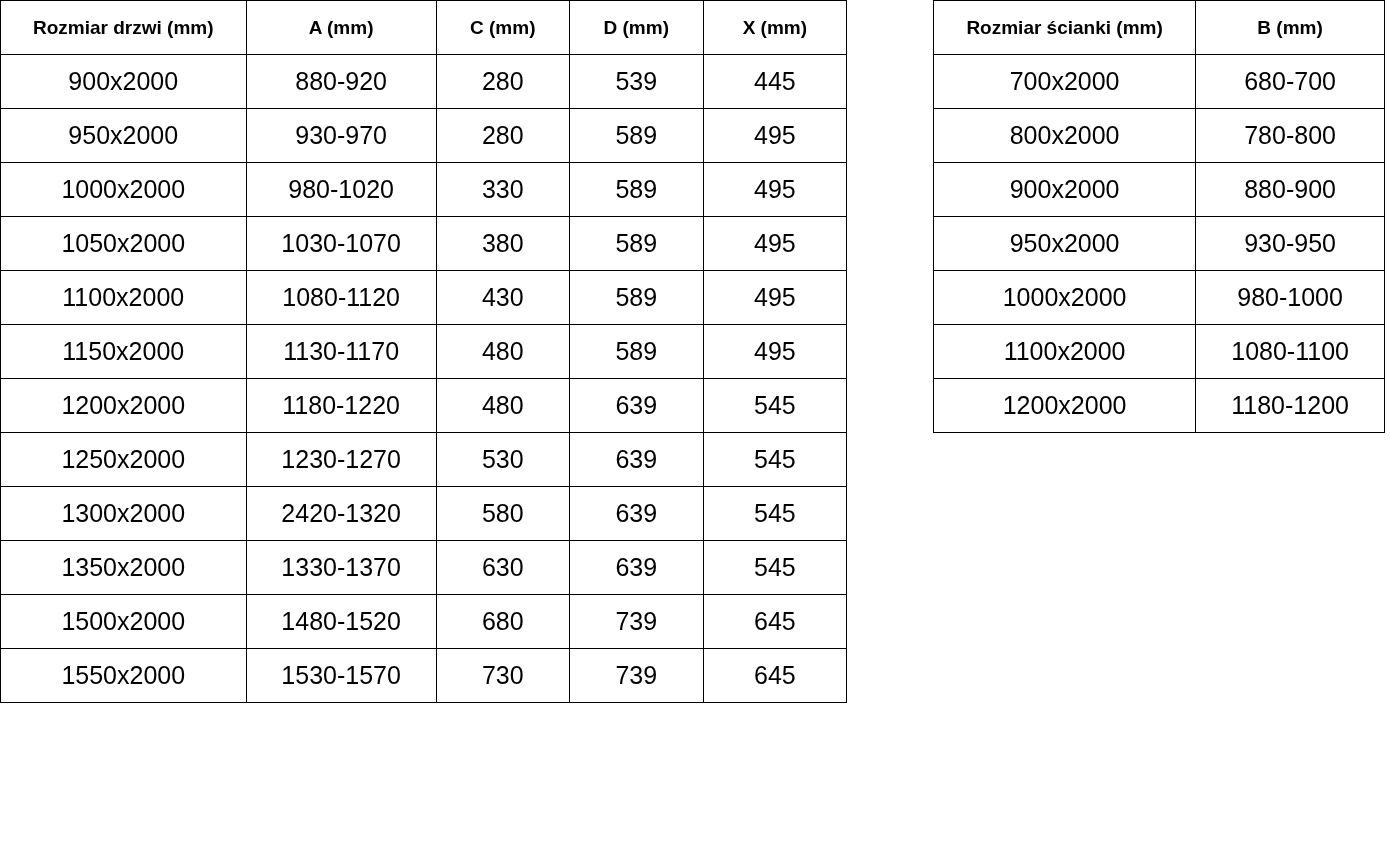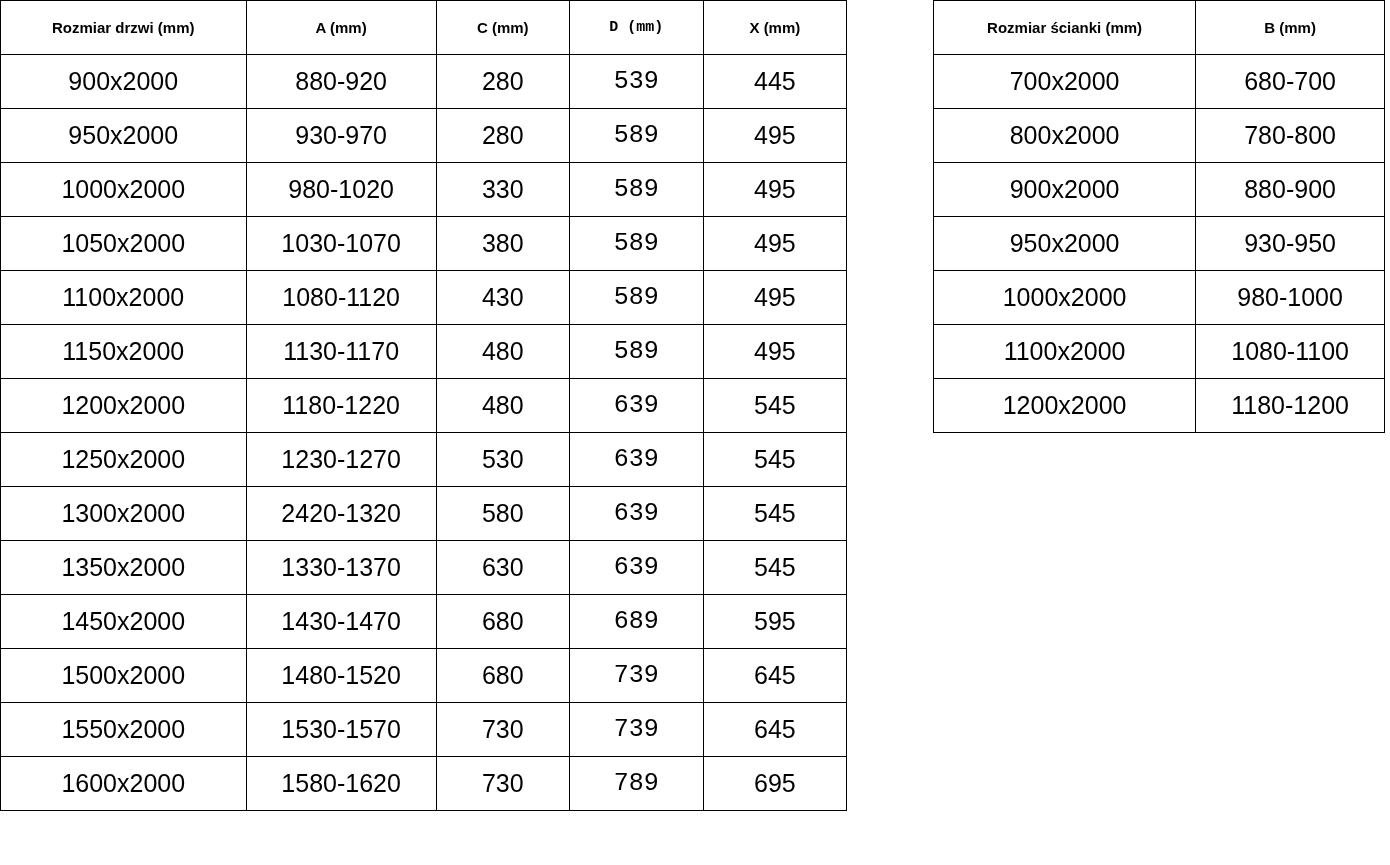--- a/index.html
+++ b/index.html
@@ -30,32 +30,32 @@
   table.spec-table td {
     border: 1.5px solid #000000;
     text-align: center;
     vertical-align: middle;
     height: 54px;
     padding: 0 4px;
     overflow: hidden;
     white-space: nowrap;
   }
   table.spec-table th {
-    font-size: 15px;
+    font-size: 19px;
     font-weight: bold;
   }
   table.spec-table td {
     font-size: 25px;
     font-weight: normal;
   }
   .door-table { left: 0; width: 847px; }
   .door-table th:nth-child(1), .door-table td:nth-child(1) { width: 240px; }
   .door-table th:nth-child(2), .door-table td:nth-child(2) { width: 186px; }
   .door-table th:nth-child(3), .door-table td:nth-child(3) { width: 130px; }
-  .door-table th:nth-child(4), .door-table td:nth-child(4) { width: 131px; font-family: Liberation Mono, monospace; }
+  .door-table th:nth-child(4), .door-table td:nth-child(4) { width: 131px; }
   .door-table th:nth-child(5), .door-table td:nth-child(5) { width: 140px; }
 
   .wall-table { left: 933px; width: 452px; padding-left: 19px; }
   .wall-table th:nth-child(1), .wall-table td:nth-child(1) { width: 243px; }
   .wall-table th:nth-child(2), .wall-table td:nth-child(2) { width: 175px; margin-left: 8px; }
 </style>
 </head>
 <body>
 
 <div class="canvas">
@@ -135,47 +135,33 @@
           <td>545</td>
         </tr>
         <tr>
           <td>1350x2000</td>
           <td>1330-1370</td>
           <td>630</td>
           <td>639</td>
           <td>545</td>
         </tr>
         <tr>
-          <td>1450x2000</td>
-          <td>1430-1470</td>
-          <td>680</td>
-          <td>689</td>
-          <td>595</td>
-        </tr>
-        <tr>
           <td>1500x2000</td>
           <td>1480-1520</td>
           <td>680</td>
           <td>739</td>
           <td>645</td>
         </tr>
         <tr>
           <td>1550x2000</td>
           <td>1530-1570</td>
           <td>730</td>
           <td>739</td>
           <td>645</td>
         </tr>
-        <tr>
-          <td>1600x2000</td>
-          <td>1580-1620</td>
-          <td>730</td>
-          <td>789</td>
-          <td>695</td>
-        </tr>
       </tbody>
   </table>
 
   <table class="spec-table wall-table">
     <thead>
       <tr>
           <th>Rozmiar ścianki (mm)</th>
           <th>B (mm)</th>
         </tr>
     </thead>

